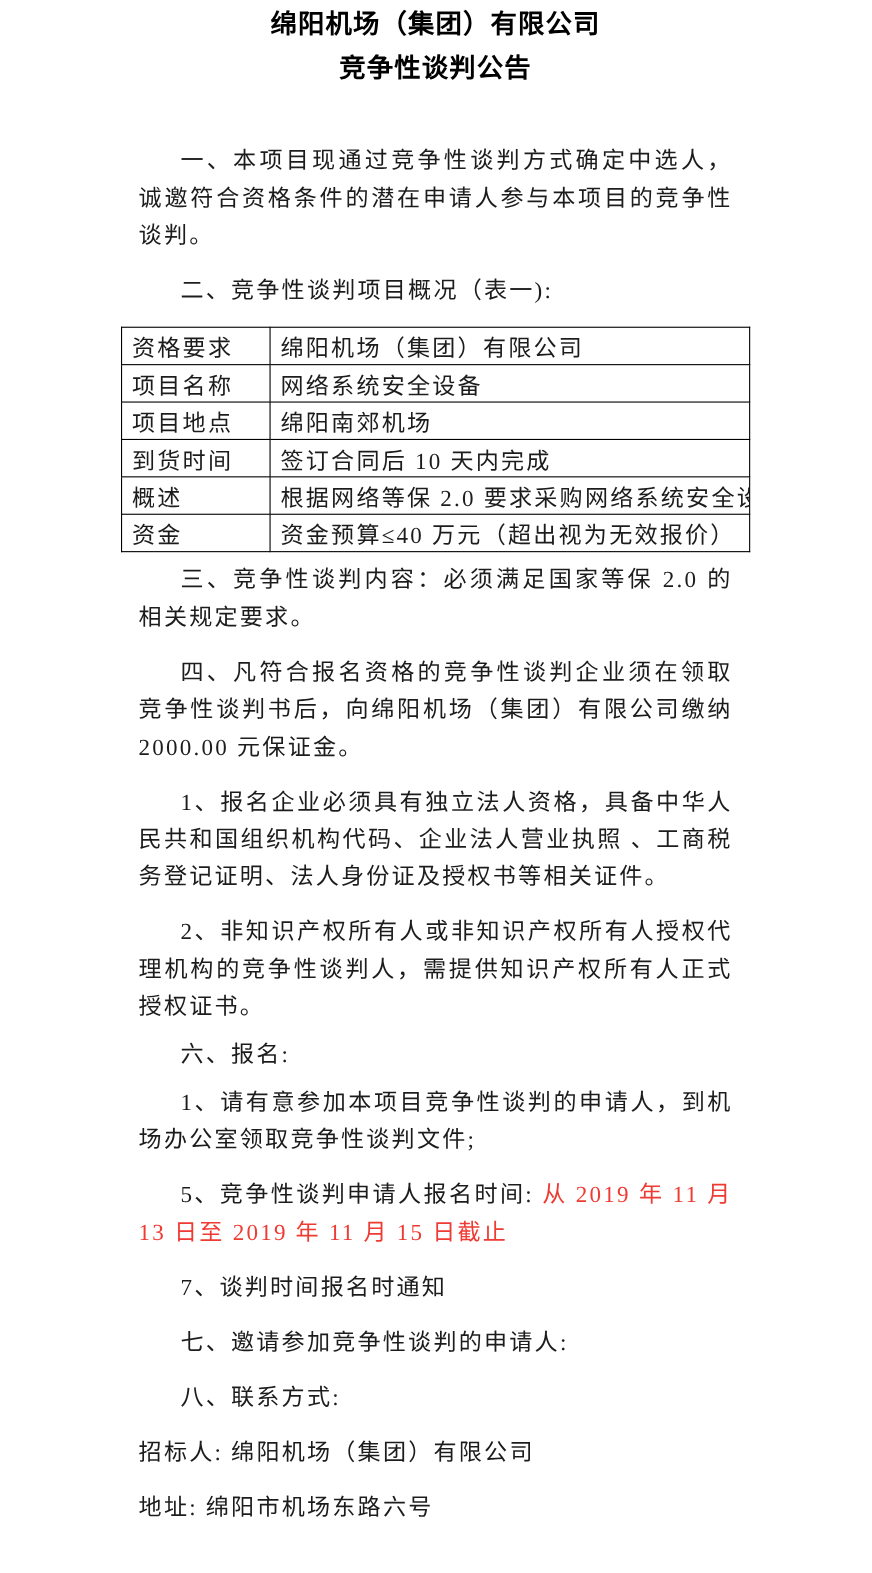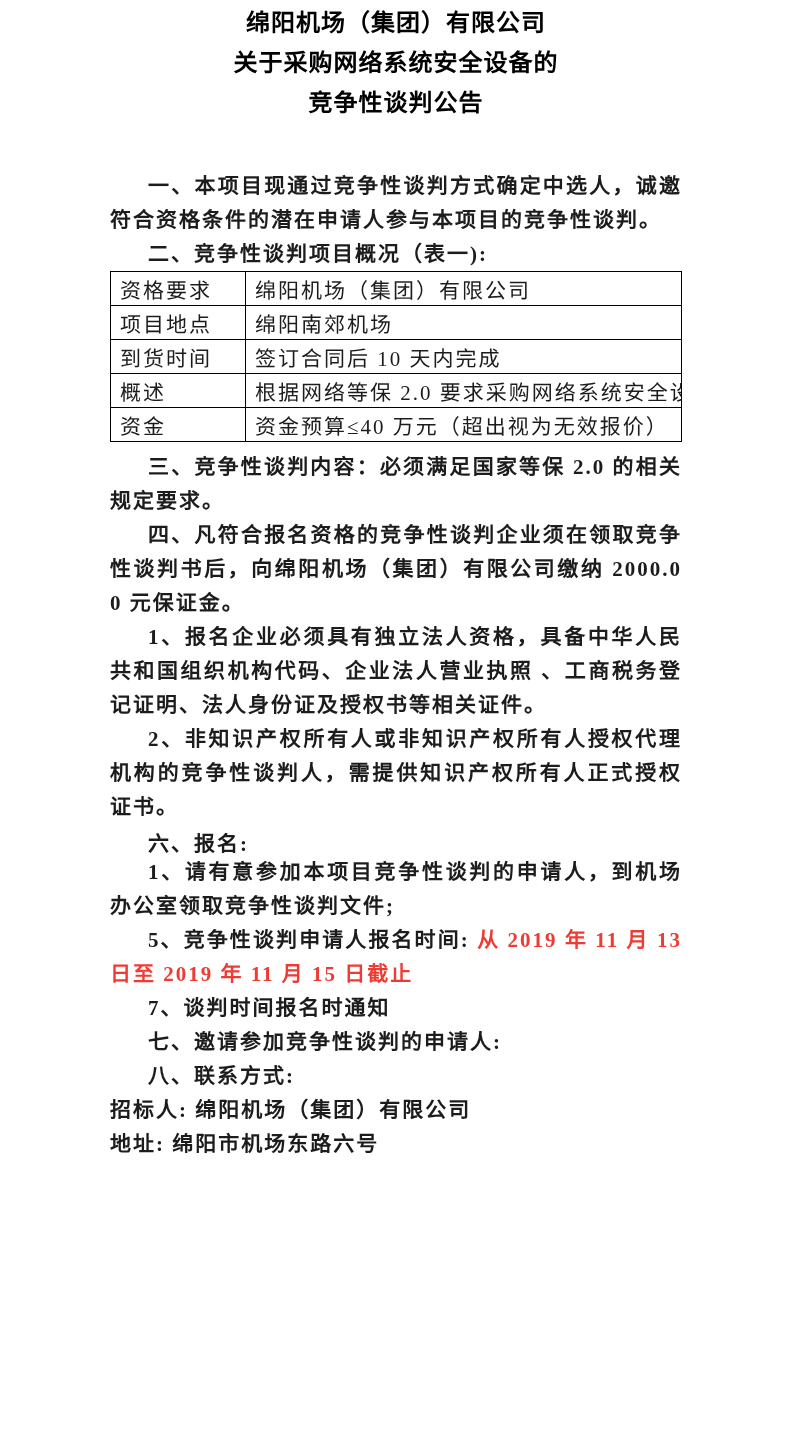--- a/index.html
+++ b/index.html
@@ -17,28 +17,27 @@
   .title-block { margin-bottom: 46px; }
   .title-line {
     text-align: center;
     font-weight: bold;
     font-size: 24px;
     line-height: 40px;
     letter-spacing: 1px;
     color: #000000;
   }
   .para {
-    margin: 0;
+    margin: 16px;
     font-size: 21px;
     line-height: 34px;
     letter-spacing: 2px;
     text-align: justify;
     text-indent: 38px;
     word-break: break-all;
-    font-weight: bold;
   }
   .para.no-indent { text-indent: 0; }
   .para.tight { line-height: 21px; }
   .para.gap-top { margin-top: 8px; }
   .para.gap-top-sm { margin-top: 10px; }
   table.overview {
     width: 572px;
     border-collapse: collapse;
     table-layout: fixed;
     margin: 0;
@@ -57,33 +56,36 @@
   .red { color: #ee3b33; }
 </style>
 </head>
 <body>
 
 <div class="page">
   <div class="content">
 
     <div class="title-block">
       <div class="title-line">绵阳机场（集团）有限公司</div>
-      <div class="title-line">关于采购网络系统安全设备的</div>
       <div class="title-line">竞争性谈判公告</div>
     </div>
 
     <p class="para">一、本项目现通过竞争性谈判方式确定中选人，诚邀符合资格条件的潜在申请人参与本项目的竞争性谈判。</p>
 
     <p class="para">二、竞争性谈判项目概况（表一):</p>
 
     <table class="overview">
       <tbody>
         <tr>
           <td class="c1">资格要求</td>
           <td>绵阳机场（集团）有限公司</td>
+        </tr>
+        <tr>
+          <td class="c1">项目名称</td>
+          <td>网络系统安全设备</td>
         </tr>
         <tr>
           <td class="c1">项目地点</td>
           <td>绵阳南郊机场</td>
         </tr>
         <tr>
           <td class="c1">到货时间</td>
           <td>签订合同后 10 天内完成</td>
         </tr>
         <tr>

